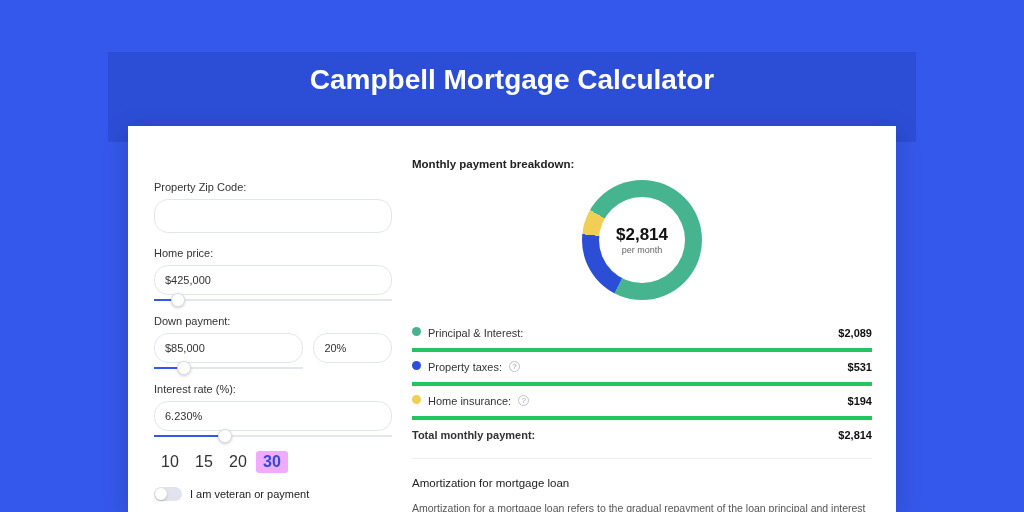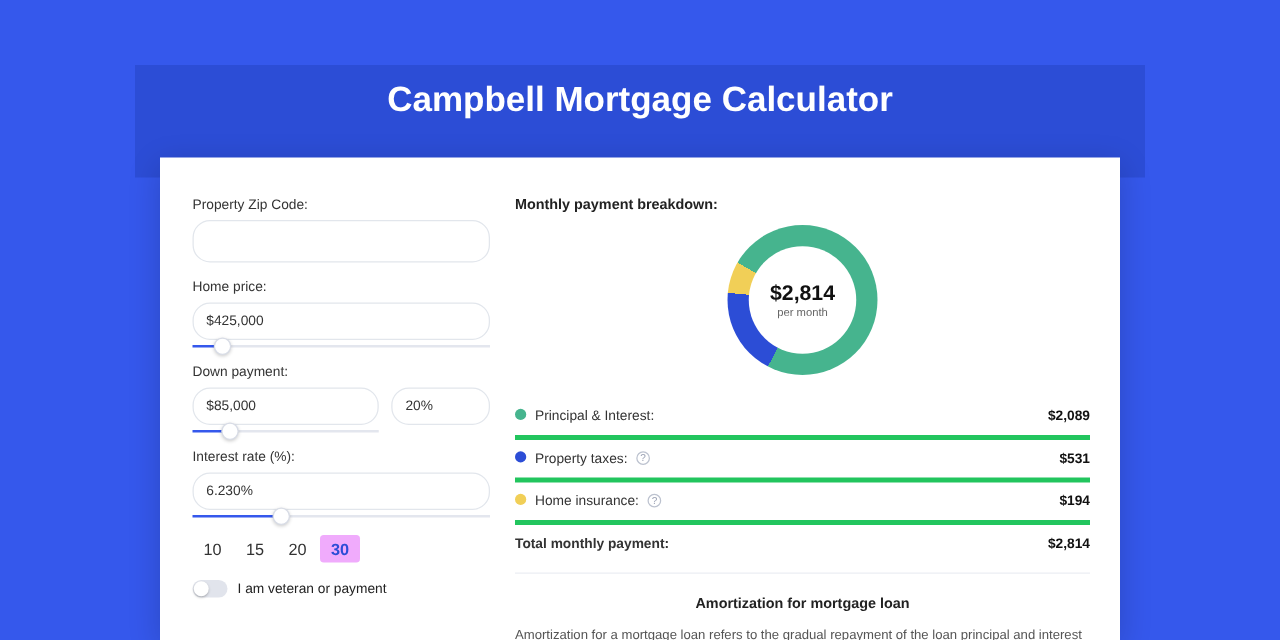--- a/index.html
+++ b/index.html
@@ -27,21 +27,21 @@
   .card {
     position: absolute;
     left: 128px; right: 128px;
     top: 126px; bottom: 0;
     background: #fff;
     box-shadow: 0 6px 24px rgba(0,0,0,.18);
     padding: 32px 24px 0 26px;
     display: flex;
     gap: 20px;
   }
-  .col-left { width: 238px; flex: none; font-size: 11px; color: #222; }
+  .col-left { width: 238px; flex: none; font-size: 11px; color: #222; margin-top: 23px; }
   .col-right { flex: 1; font-size: 11px; color: #222; }
   .fld-label { font-size: 11px; color: #333; margin-bottom: 6px; }
   .input {
     width: 100%;
     height: 30px;
     border: 1px solid #e2e6ec;
     border-radius: 14px;
     padding: 0 10px;
     font-size: 11px;
     color: #333;
@@ -69,21 +69,21 @@
     box-shadow: 0 1px 3px rgba(0,0,0,.2);
     transform: translateX(-50%);
   }
   .row-split { display: flex; gap: 10px; }
   .row-split .box-a { flex: 1.9; }
   .row-split .box-b { flex: 1; }
   .yrs { display: flex; gap: 2px; margin-top: 6px; }
   .yrs div {
     width: 32px; height: 22px;
     display: flex; align-items: center; justify-content: center;
-    font-size: 13px; color: #333; border-radius: 3px;
+    font-size: 16px; color: #333; border-radius: 3px;
     cursor: pointer;
   }
   .yrs .sel { background: #f0abfc; color: #2c4dd6; font-weight: 600; }
   .switch-row { display: flex; align-items: center; gap: 8px; margin-top: 10px; }
   .switch {
     width: 28px; height: 14px; border-radius: 7px;
     background: #e1e4ec; position: relative;
   }
   .switch::after {
     content: ''; position: absolute; left: 1px; top: 1px;
@@ -113,21 +113,21 @@
   .line.total .line-r { font-weight: 700; }
   .help {
     width: 11px; height: 11px; border-radius: 50%;
     border: 1px solid #bcc2cf; color: #9aa1b3;
     font-size: 8px; display: inline-flex;
     align-items: center; justify-content: center;
   }
   .amort {
     border-top: 1px solid #eceef3; margin-top: 8px; padding-top: 18px;
   }
-  .amort h3 { font-size: 11.5px; font-weight: 700; margin-bottom: 12px; text-align: center; }
+  .amort h3 { font-size: 11.5px; font-weight: 400; margin-bottom: 12px; }
   .amort p { font-size: 10.5px; color: #555; line-height: 1.4; }
 </style>
 </head>
 <body>
 
 <div class="band"></div>
 <div class="title">Campbell Mortgage Calculator</div>
 
 <div class="card">
   <div class="col-left">

